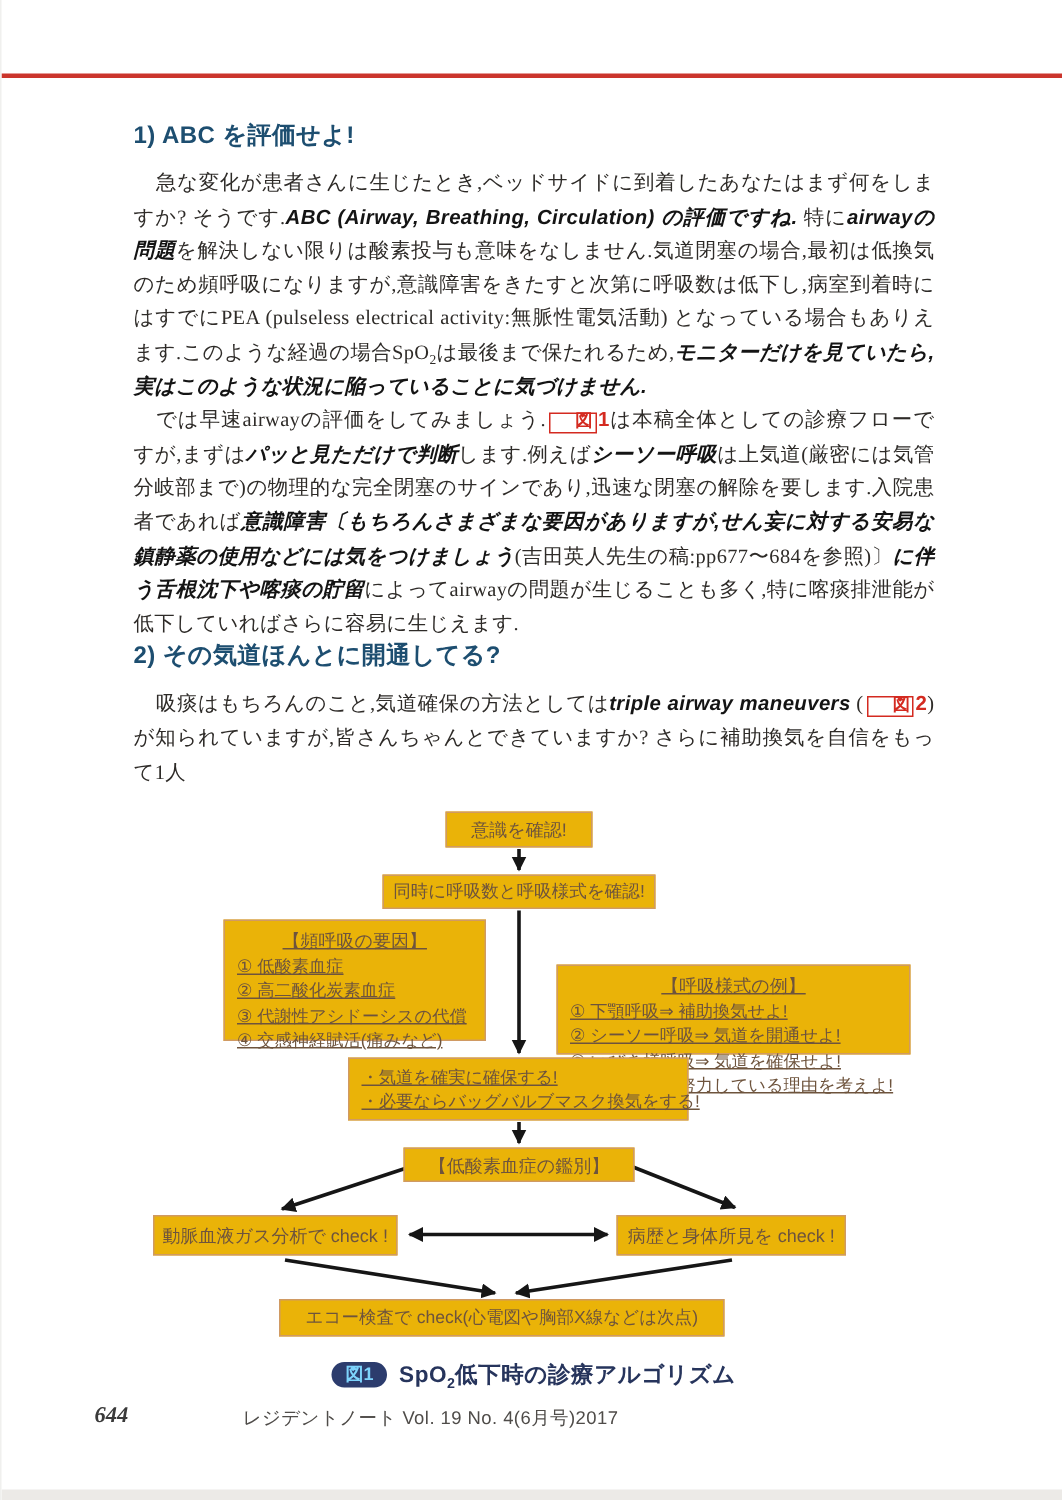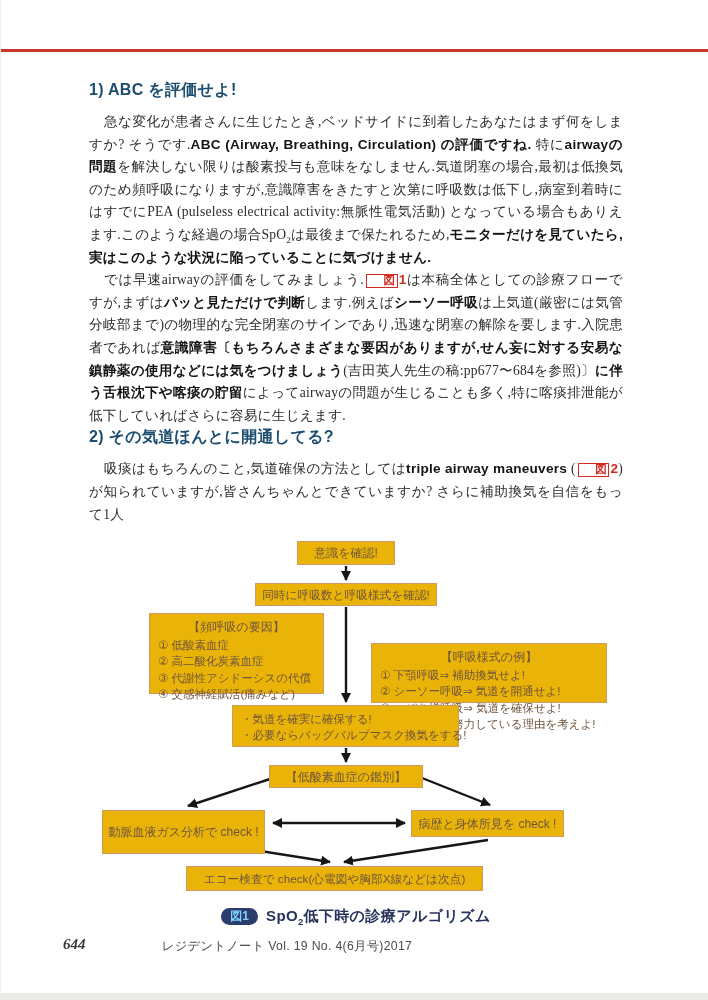--- a/index.html
+++ b/index.html
@@ -18,49 +18,49 @@
     font-size:16px; font-weight:700; color:#1d4e70;
     margin:0 0 10px 0; letter-spacing:0.3px;
   }
   .sec-heading.second { }
 
   p.body {
     margin:0; font-size:13.6px; line-height:22.6px; color:#2e2b28;
     text-align:justify; text-indent:1.1em; letter-spacing:0.25px;
   }
   .seg-p { }
-  .seg-b { font-family:"Liberation Sans","DejaVu Sans",sans-serif; font-weight:700; color:#141414; }
+  .seg-b { font-family:"Liberation Sans","DejaVu Sans",sans-serif; font-weight:700; color:#141414;font-style:italic; }
   .seg-fb {
     font-family:"Liberation Sans","DejaVu Sans",sans-serif; font-weight:700;
     color:#d42a20; border:1.3px solid #d42a20; padding:0 1.5px; margin:0 1px 0 2px;
     font-size:11.5px; line-height:1; display:inline-block;
   }
   .seg-fr { font-family:"Liberation Sans","DejaVu Sans",sans-serif; font-weight:700; color:#d42a20; }
   sub.seg-sub { font-size:9px; line-height:0; }
 
   
   .flow { position:relative; width:534px; height:365px; margin-top:7px;
           font-family:"Liberation Sans","DejaVu Sans",sans-serif; color:#6e543d; }
   .flow svg.arrows { position:absolute; left:0; top:0; }
   .fbox {
     position:absolute; background:#eab308; border:1.5px solid #d09a63;
     box-sizing:border-box; font-size:12px; line-height:1.35;
     display:flex; flex-direction:column; justify-content:center; align-items:center;
     text-align:center; white-space:nowrap;
   }
-  .fbox.list { align-items:flex-start; text-align:right; padding:5px 8px; justify-content:flex-start; }
+  .fbox.list { align-items:flex-start; text-align:right; padding:5px 8px; justify-content:flex-start;text-decoration:underline; }
   .fbox .ftitle { align-self:center; margin-bottom:2px; }
   .fbox .fitem { font-size:11.5px; line-height:16.2px; }
   .b-conscious { left:208px; top:8px;  width:98px;  height:24px; }
   .b-respcheck { left:166px; top:50px; width:182px; height:23px; font-size:11.7px; }
   .b-tachypnea { left:60px;  top:80px; width:175px; height:81px; }
   .b-patterns  { left:282px; top:78px; width:236px; height:60px;margin-top:32px; }
   .b-secure    { left:143px; top:172px; width:227px; height:42px; }
   .b-ddx       { left:180px; top:232px; width:154px; height:23px; }
-  .b-abg       { left:13px;  top:277px; width:163px; height:44px; }
+  .b-abg       { left:13px;  top:277px; width:163px; height:27px; }
   .b-history   { left:322px; top:277px; width:153px; height:27px; }
   .b-echo      { left:97px;  top:333px; width:297px; height:25px; font-size:11.7px; }
 
   
   .cap-row { margin-top:9px; display:flex; justify-content:center; align-items:center; gap:8px; }
   .fig-badge {
     background:#2c3c6d; color:#7dd3fc; border-radius:10px; padding:2px 9px 3px;
     font-family:"Liberation Sans","DejaVu Sans",sans-serif; font-size:12px; font-weight:700; line-height:1;
   }
   .fig-caption { font-family:"Liberation Sans","DejaVu Sans",sans-serif; }

